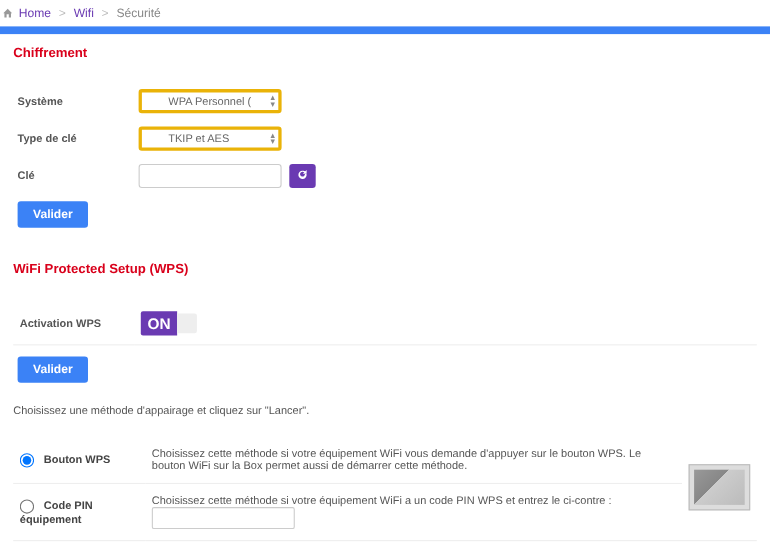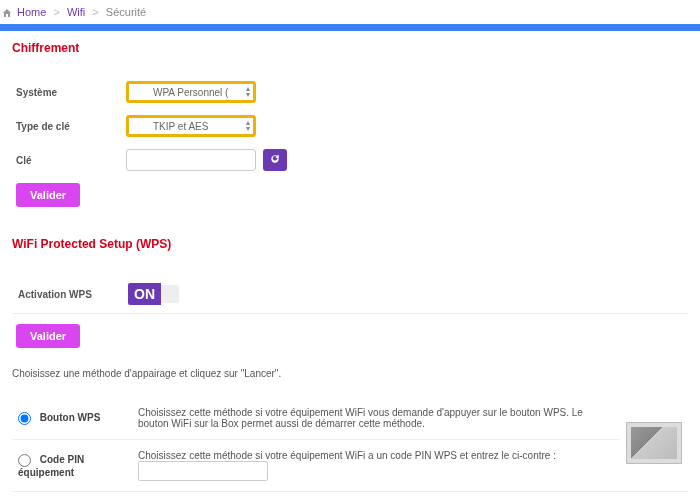--- a/index.html
+++ b/index.html
@@ -14,21 +14,21 @@
 .section-title { color: #d9001b; font-weight: bold; font-size: 12px; margin-bottom: 12px; }
 .panel { background: #fff; padding: 8px 0; }
 .row { display: flex; align-items: center; padding: 6px 4px; }
 .row-label { width: 110px; color: #555; font-weight: bold; font-size: 10px; }
 .row-field { flex: 1; }
 .select-wrap { position: relative; display: inline-block; }
 .select-wrap select { width: 130px; height: 22px; border: 3px solid #eab308; border-radius: 3px; background: #fff; font-size: 10px; padding: 0 24px; color: #666; appearance: none; -webkit-appearance: none; }
 .select-arrow { position: absolute; right: 6px; top: 50%; transform: translateY(-50%); pointer-events: none; font-size: 8px; color: #888; line-height: 6px; }
 .select-arrow span { display: block; }
 input[type=text].key-input { width: 130px; height: 22px; border: 1px solid #ccc; border-radius: 3px; padding: 0 6px; font-size: 10px; }
-.btn { display: inline-block; background: #d946ef; color: #fff; border: none; border-radius: 3px; padding: 6px 14px; font-size: 11px; font-weight: bold; cursor: pointer; }
+.btn { display: inline-block; background: #3b82f6; color: #fff; border: none; border-radius: 3px; padding: 6px 14px; font-size: 11px; font-weight: bold; cursor: pointer; }
 .btn-small-icon { width: 24px; height: 22px; background: #6a3ab2; border: none; border-radius: 3px; color: #fff; cursor: pointer; vertical-align: top; margin-left: 4px; display: inline-flex; align-items: center; justify-content: center; }
 .btn-small-icon svg { width: 12px; height: 12px; }
 .status-dot { display: inline-block; width: 6px; height: 6px; border-radius: 50%; background: #f5a623; margin-right: 4px; vertical-align: middle; }
 .status-text { color: #f5a623; font-size: 10px; }
 .wps-table { width: 100%; border-collapse: collapse; margin-top: 4px; }
 .wps-table td { border-bottom: 1px solid #eee; padding: 8px 6px; font-size: 10px; vertical-align: middle; }
 .wps-table td.label-cell { width: 110px; font-weight: bold; color: #555; }
 .toggle { display: inline-flex; align-items: center; }
 .toggle-on { background: #6a3ab2; color: #fff; font-size: 14px; font-weight: bold; padding: 3px 6px; border-radius: 2px 0 0 2px; }
 .toggle-off { background: #eee; width: 18px; height: 18px; border-radius: 0 2px 2px 0; }

